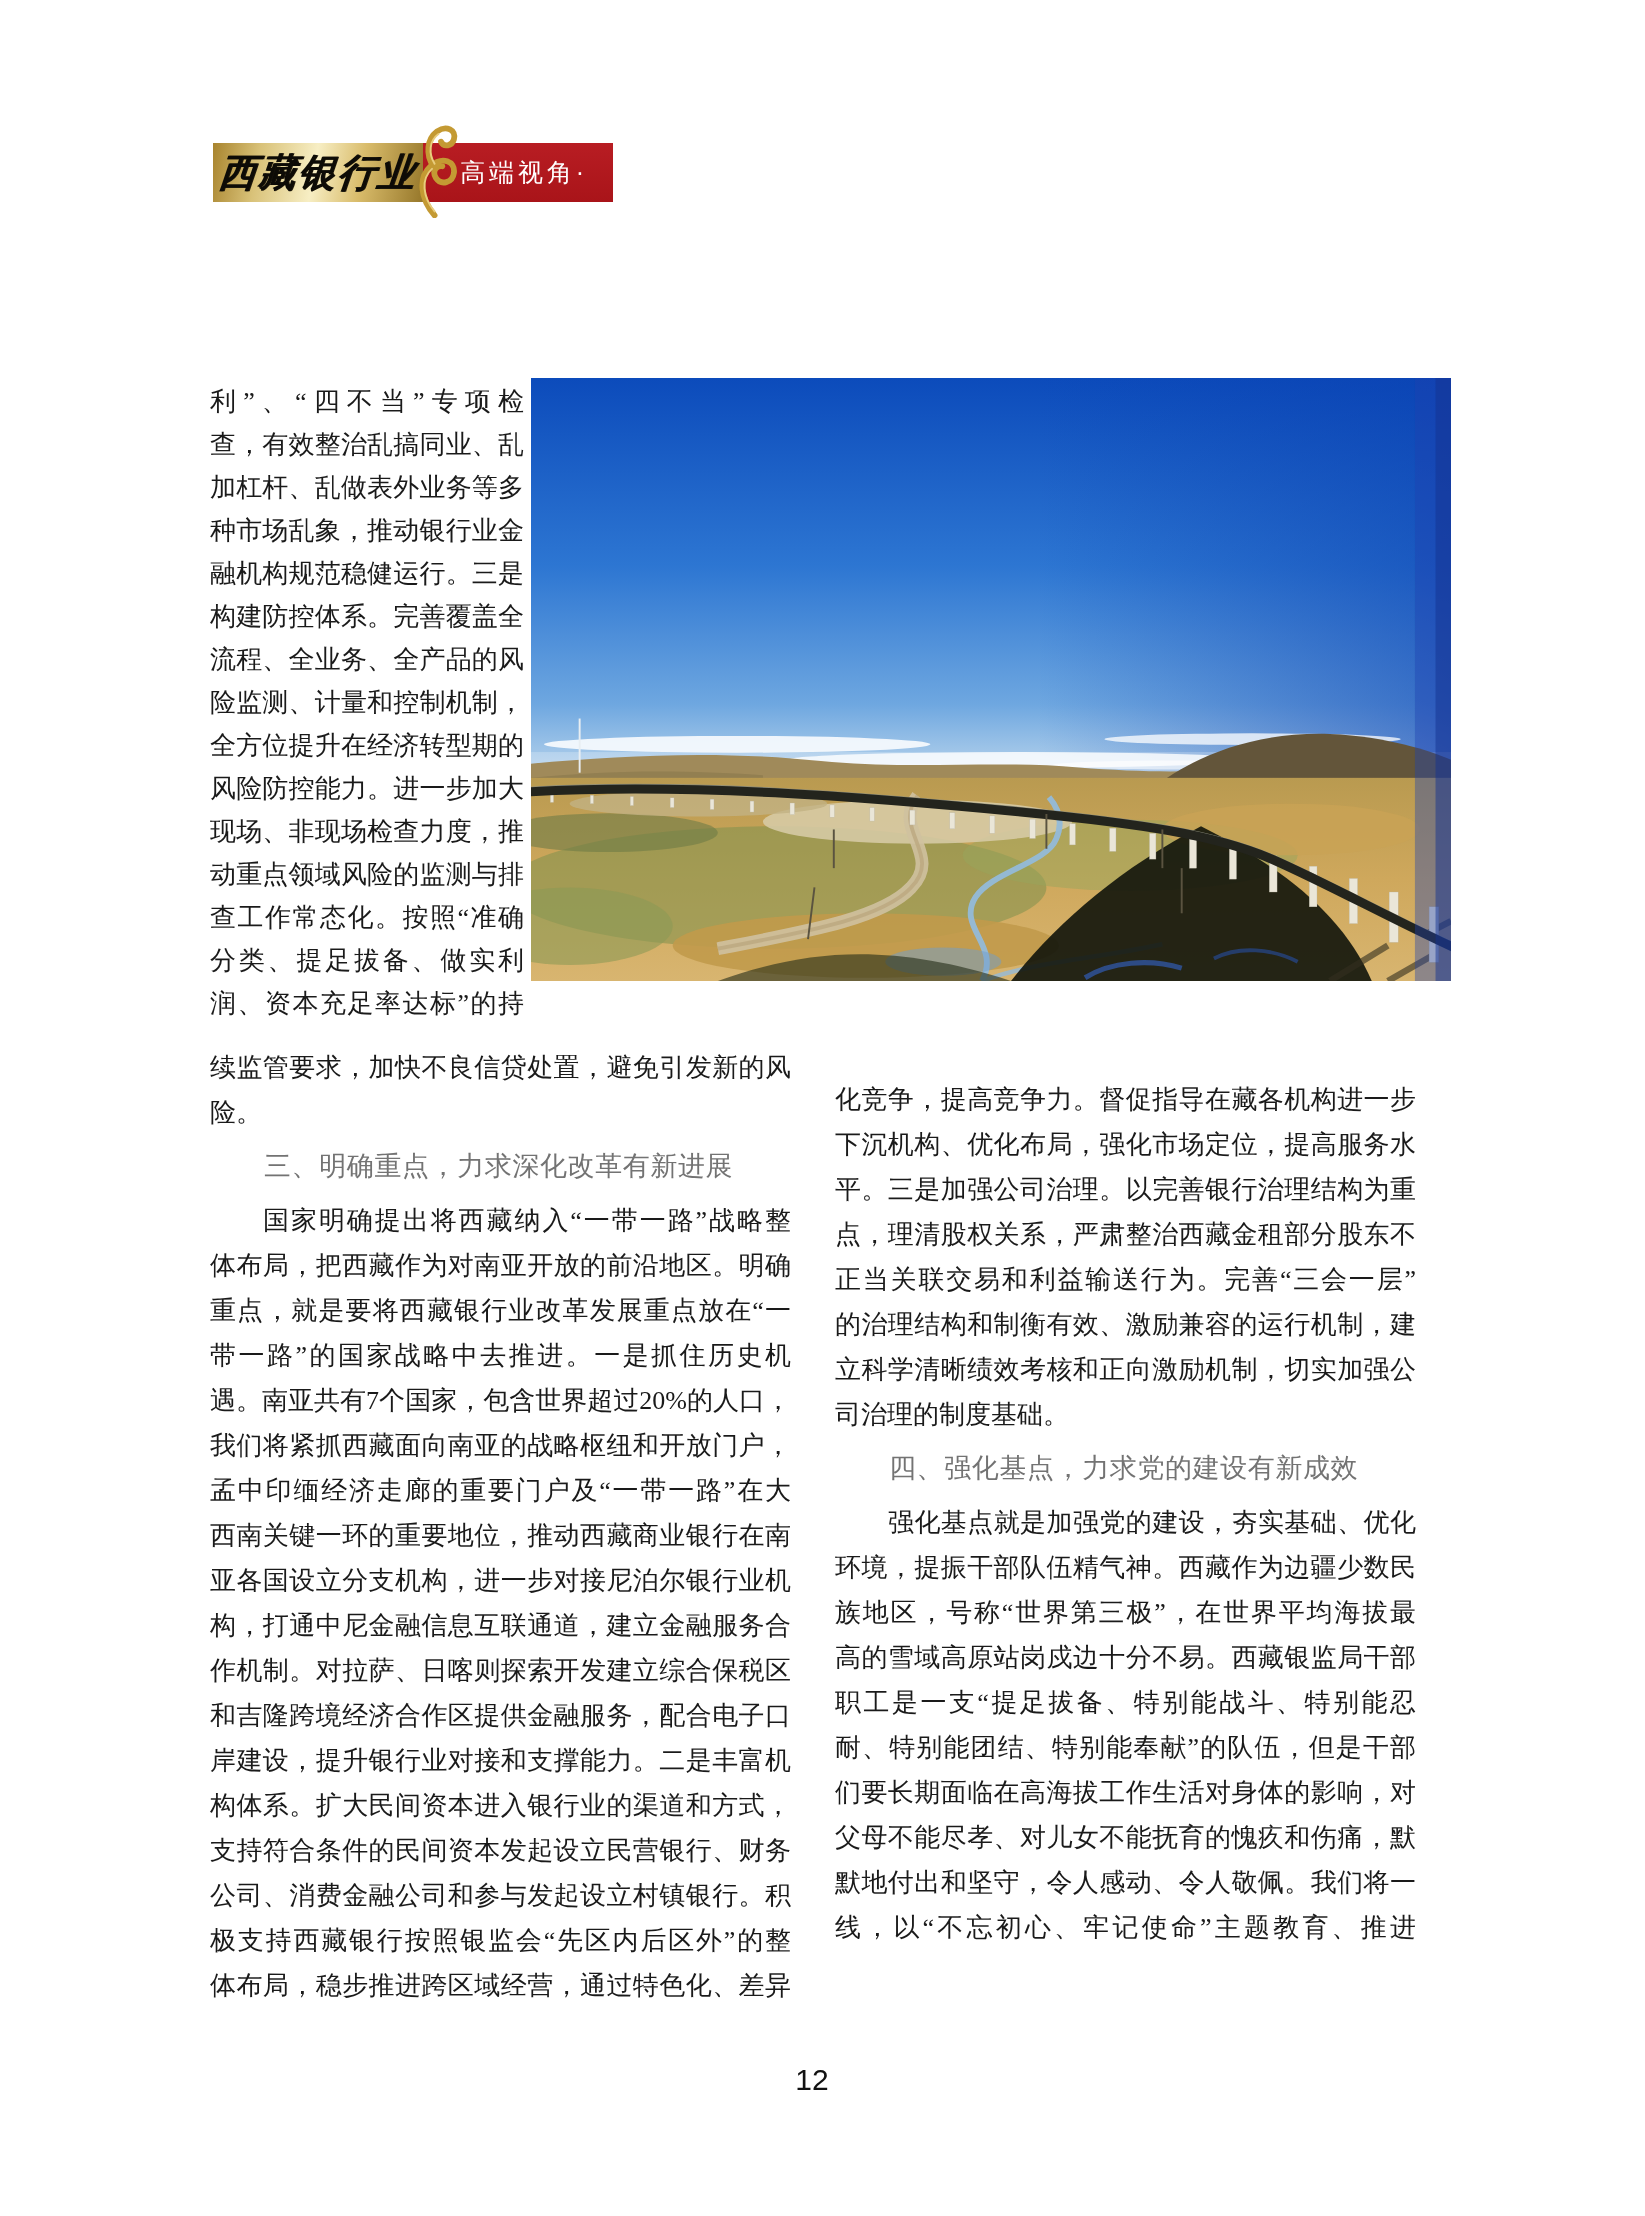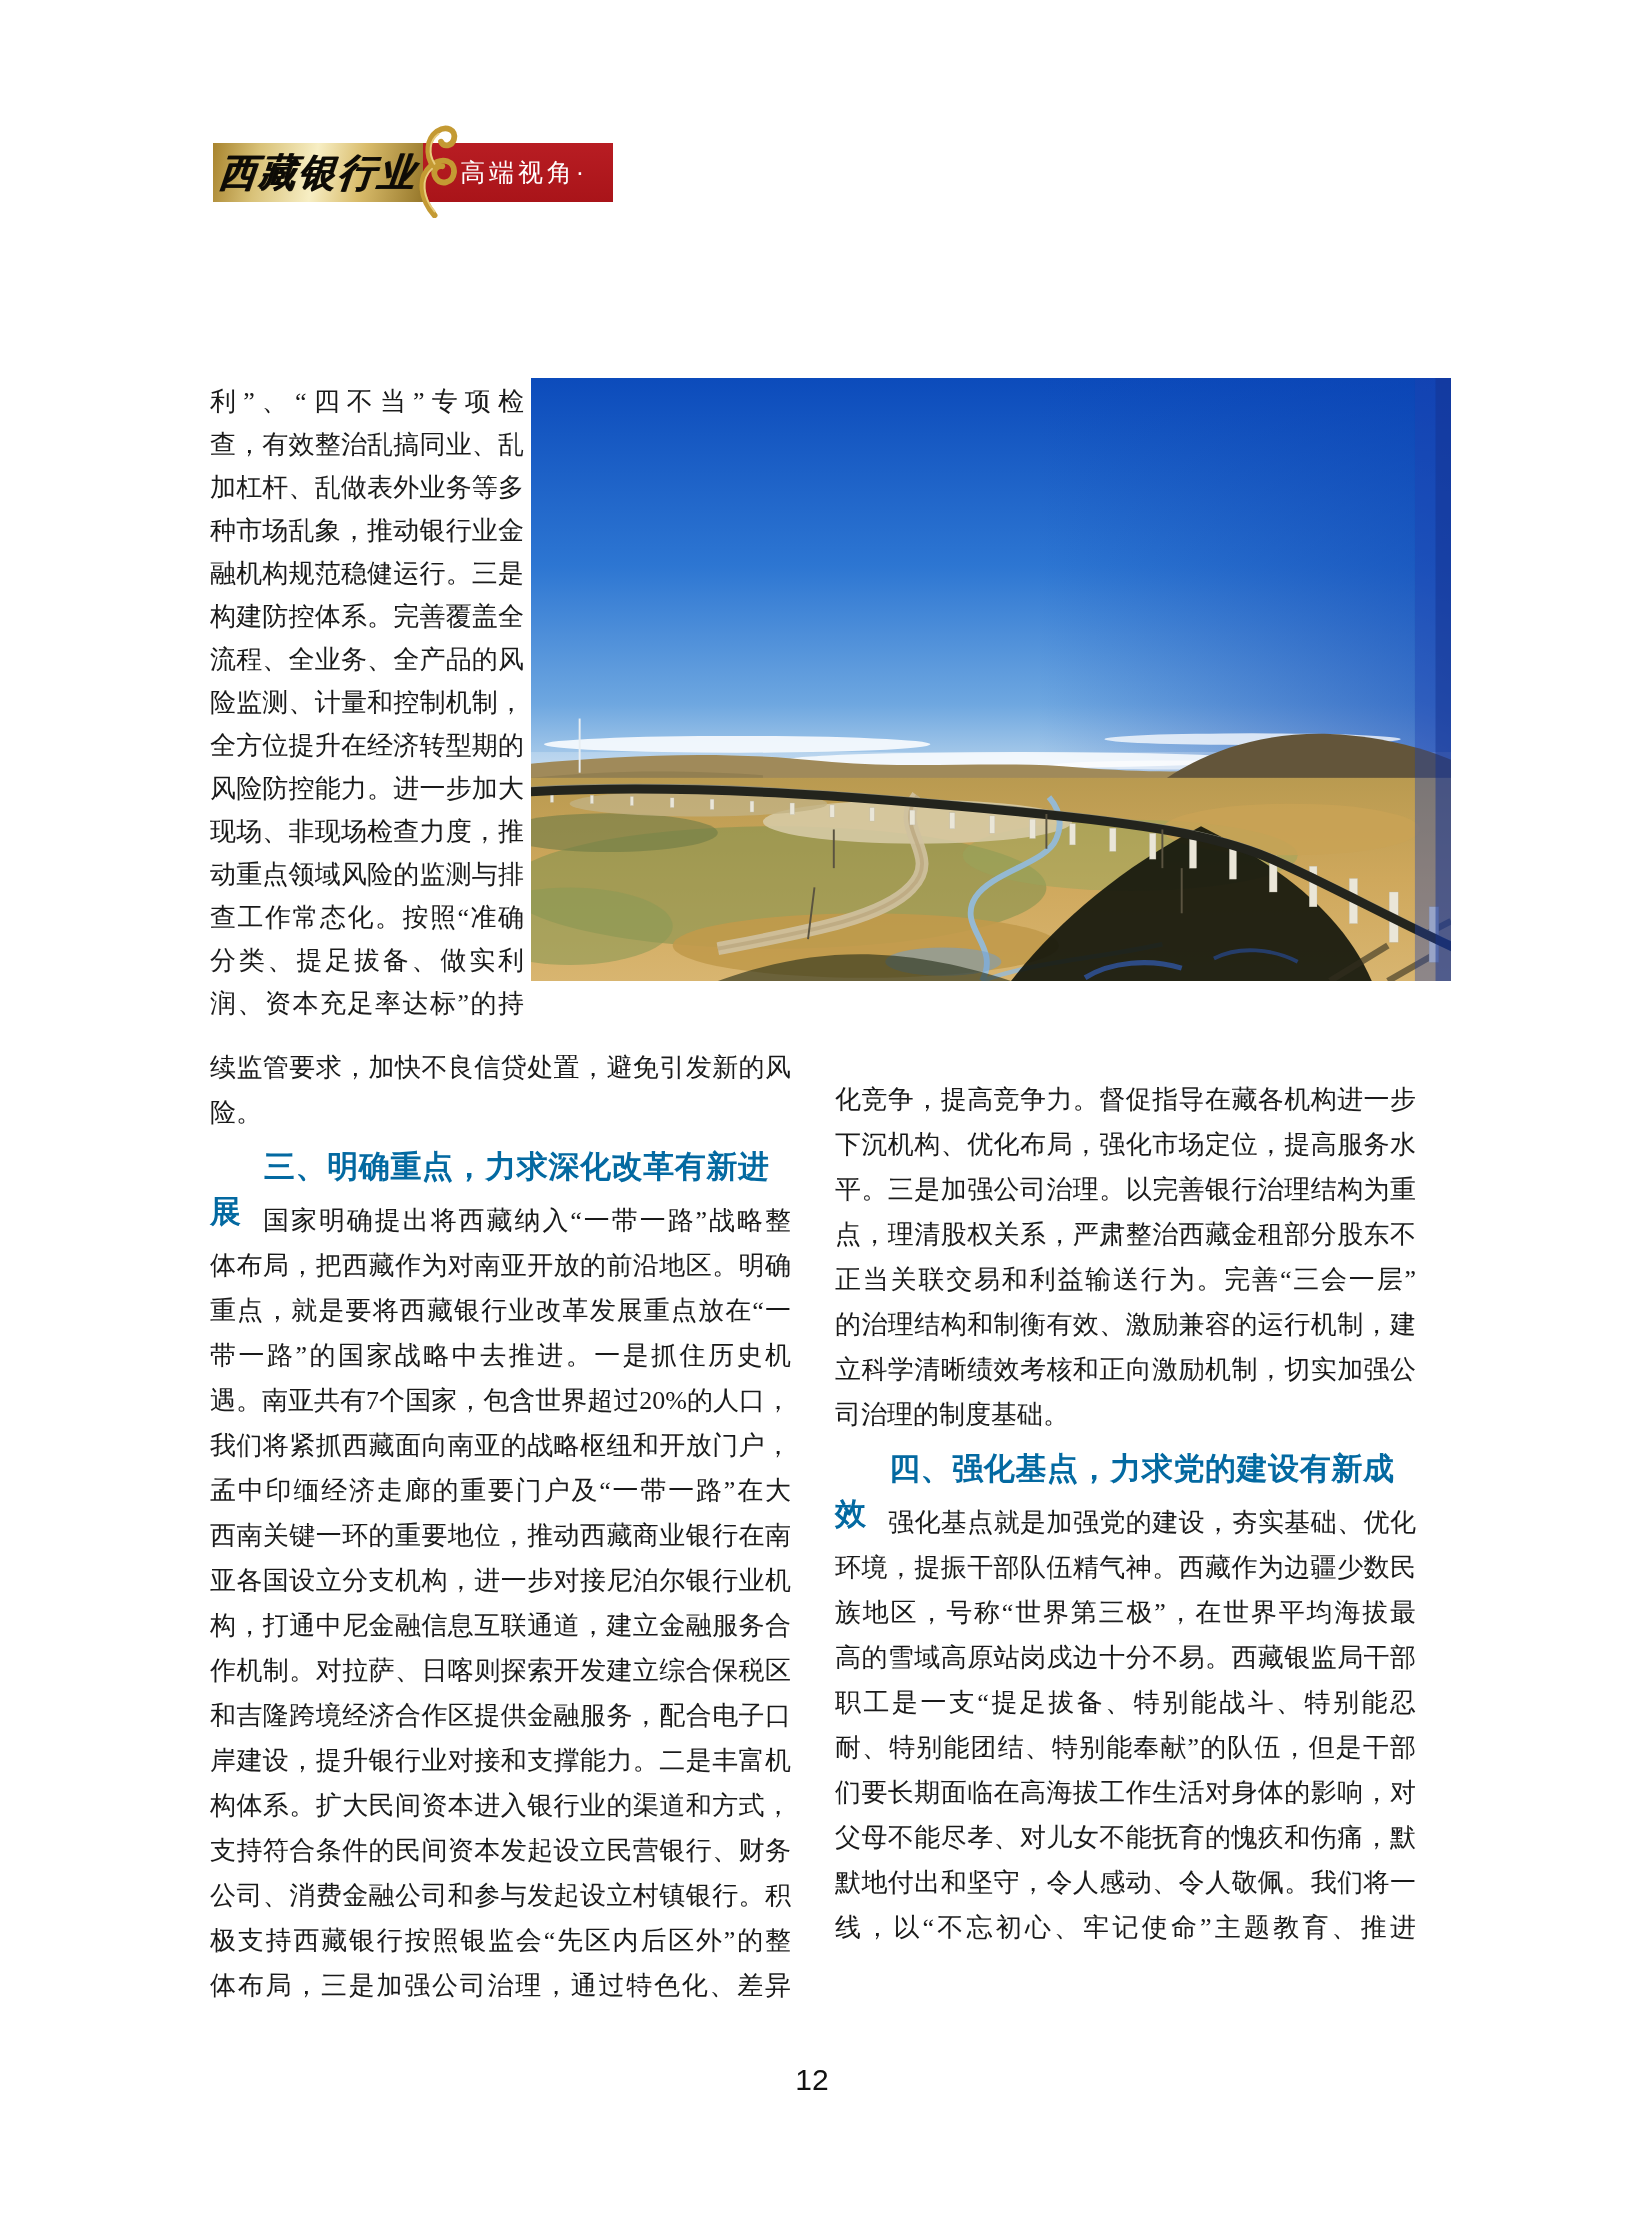--- a/index.html
+++ b/index.html
@@ -27,23 +27,23 @@
   .narrow-col{position:absolute;left:210px;top:380px;width:314px;font-size:26px;}
   .left-wide{position:absolute;left:210px;top:1045px;width:581px;font-size:26px;}
   .right-col{position:absolute;left:835px;top:1077px;width:581px;font-size:26px;}
 
   .tline{text-align:justify;text-align-last:justify;white-space:nowrap0;}
   .narrow-col .tline{height:43px;line-height:43px;}
   .left-wide .tline,.right-col .tline{height:45px;line-height:45px;}
   .pend{text-align-last:left;}
   .indent-first .tline:first-child{text-indent:53px;}
 
-  .sec-heading{font-family:"Liberation Sans","DejaVu Sans",sans-serif;font-weight:bold;
-    font-size:31px;height:45px;line-height:45px;margin-top:9px;margin-bottom:9px;
-    text-indent:54px;letter-spacing:0.6px;color:#0369a1;}
+  .sec-heading{font-family:"Liberation Sans","DejaVu Sans",sans-serif;font-weight:normal;
+    font-size:27px;height:45px;line-height:45px;margin-top:9px;margin-bottom:9px;
+    text-indent:54px;letter-spacing:0.6px;color:#737373;}
 
   
   .pageno{position:absolute;left:0;top:2063px;width:1624px;text-align:center;
     font-family:"Liberation Sans","DejaVu Sans",sans-serif;font-size:30px;color:#111;}
 </style>
 </head>
 <body>
 
 <div class="page">
 
@@ -210,21 +210,21 @@
         <div class="tline">西南关键一环的重要地位，推动西藏商业银行在南</div>
         <div class="tline">亚各国设立分支机构，进一步对接尼泊尔银行业机</div>
         <div class="tline">构，打通中尼金融信息互联通道，建立金融服务合</div>
         <div class="tline">作机制。对拉萨、日喀则探索开发建立综合保税区</div>
         <div class="tline">和吉隆跨境经济合作区提供金融服务，配合电子口</div>
         <div class="tline">岸建设，提升银行业对接和支撑能力。二是丰富机</div>
         <div class="tline">构体系。扩大民间资本进入银行业的渠道和方式，</div>
         <div class="tline">支持符合条件的民间资本发起设立民营银行、财务</div>
         <div class="tline">公司、消费金融公司和参与发起设立村镇银行。积</div>
         <div class="tline">极支持西藏银行按照银监会“先区内后区外”的整</div>
-        <div class="tline">体布局，三是加强公司治理，通过特色化、差异</div>
+        <div class="tline">体布局，稳步推进跨区域经营，通过特色化、差异</div>
       </div>
   </div>
 
   <div class="right-col">
     <div>
         <div class="tline">化竞争，提高竞争力。督促指导在藏各机构进一步</div>
         <div class="tline">下沉机构、优化布局，强化市场定位，提高服务水</div>
         <div class="tline">平。三是加强公司治理。以完善银行治理结构为重</div>
         <div class="tline">点，理清股权关系，严肃整治西藏金租部分股东不</div>
         <div class="tline">正当关联交易和利益输送行为。完善“三会一层”</div>

